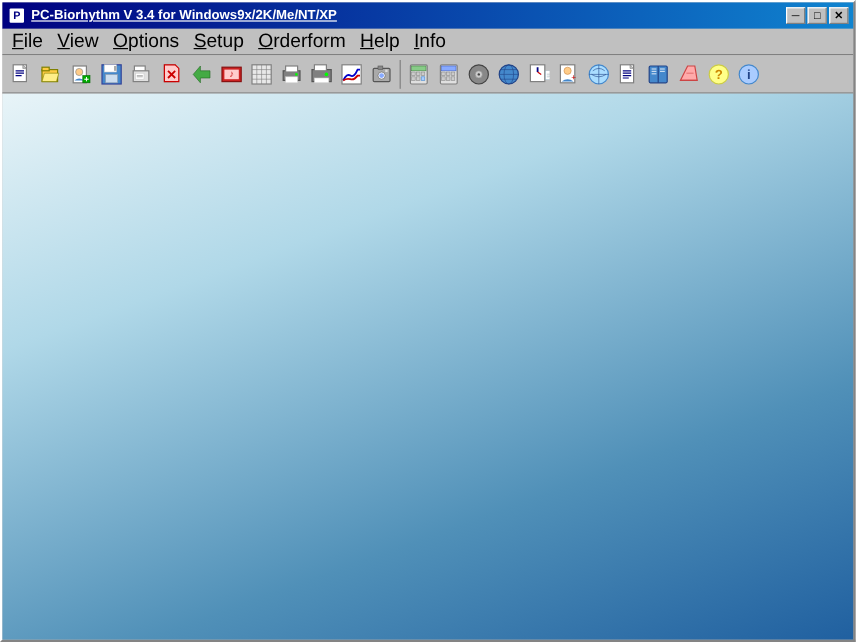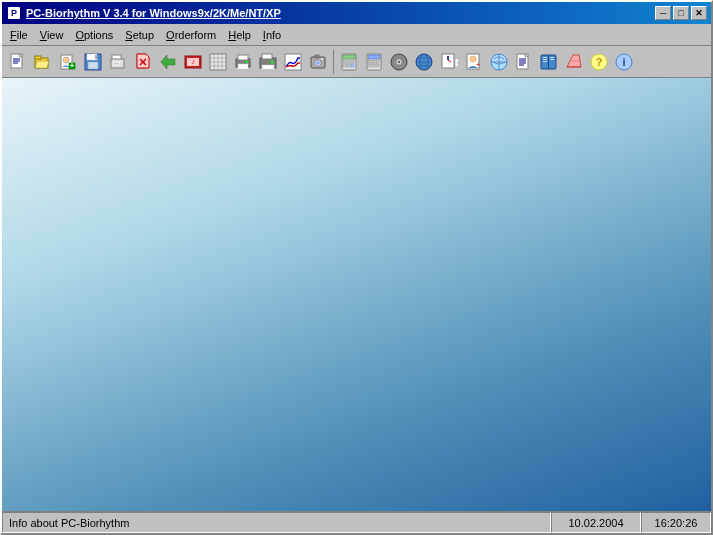--- a/index.html
+++ b/index.html
@@ -78,21 +78,21 @@
       background: #c0c0c0;
       height: 22px;
       display: flex;
       align-items: center;
       padding: 2px 2px;
       flex-shrink: 0;
       border-bottom: 1px solid #808080;
     }
     .menu-item {
       padding: 2px 6px;
-      font-size: 11px;
+      font-size: 16px;
       cursor: pointer;
       color: #000;
       white-space: nowrap;
     }
     .menu-item .underline {
       text-decoration: underline;
     }
 
     
     .toolbar {
@@ -410,24 +410,13 @@
       <svg width="18" height="18" viewBox="0 0 18 18">
         <circle cx="9" cy="9" r="8" fill="#aaccff" stroke="#4488cc" stroke-width="1"></circle>
         <text x="9" y="13" text-anchor="middle" font-size="11" fill="#224488" font-weight="bold">i</text>
       </svg>
     </div>
   </div>
 
   <div class="main-content">
   </div>
 
-  <div class="status-bar">
-    <div class="status-panel status-panel-main">
-      <span>Info about PC-Biorhythm</span>
-    </div>
-    <div class="status-panel status-panel-date">
-      <span>10.02.2004</span>
-    </div>
-    <div class="status-panel status-panel-time">
-      <span>16:20:26</span>
-    </div>
-  </div>
 </div>
 
 </body></html>

